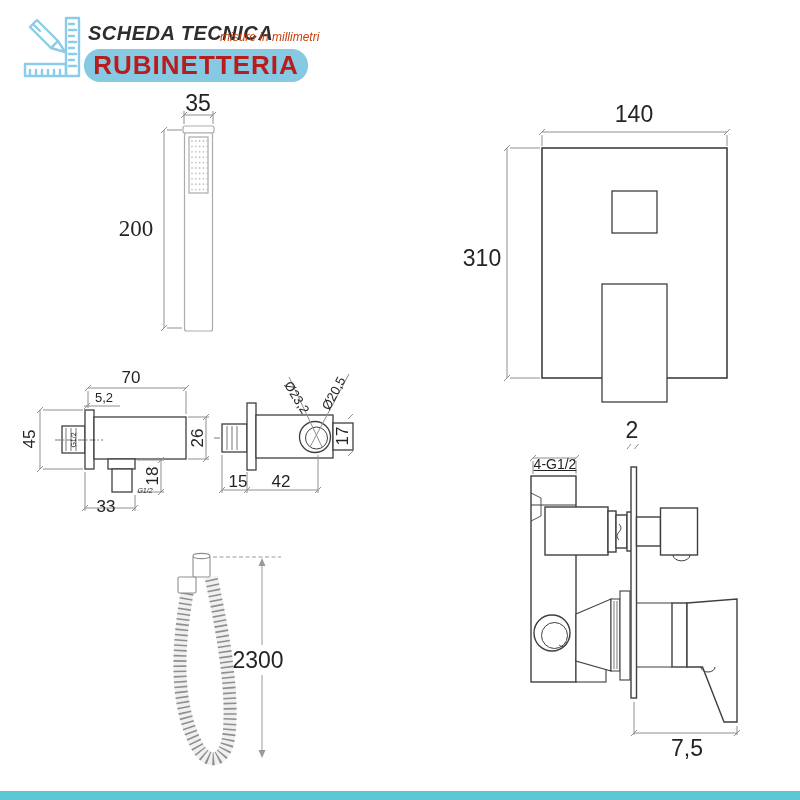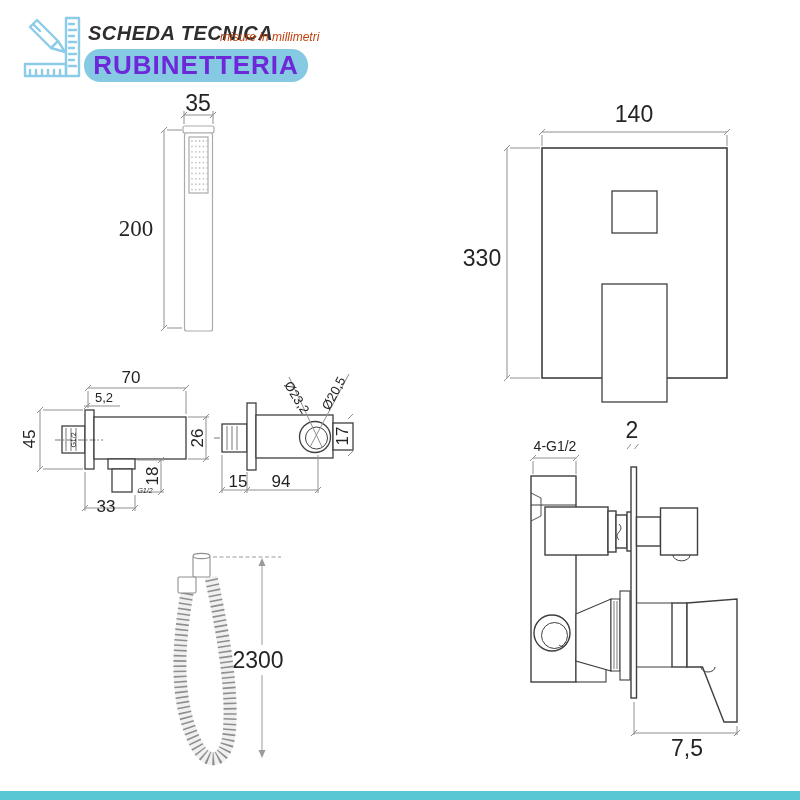--- a/index.html
+++ b/index.html
@@ -12,21 +12,21 @@
     position:absolute;left:88px;top:22px;font-size:20px;font-weight:bold;
     font-style:italic;color:#2e2e2e;letter-spacing:.5px;white-space:nowrap;
   }
   .hdr-sub{
     position:absolute;left:220px;top:30px;font-size:12px;font-style:italic;
     color:#c2410c;white-space:nowrap;
   }
   .hdr-bar{
     position:absolute;left:84px;top:49px;width:224px;height:33px;background:#85C9E3;
     display:flex;align-items:center;justify-content:center;
-    color:#6d28d9;font-size:26px;font-weight:bold;letter-spacing:1px;white-space:nowrap;border-radius:16px;
+    color:#b91c1c;font-size:26px;font-weight:bold;letter-spacing:1px;white-space:nowrap;border-radius:16px;
   }
   .logo{position:absolute;left:22px;top:14px;width:62px;height:68px;}
   .footer-strip{position:absolute;left:0;top:791px;width:800px;height:9px;background:#5AC7D5;}
   .art{position:absolute;left:0;top:0;}
   
   .dim{
     position:absolute;color:#242424;white-space:nowrap;line-height:1;
     transform:translate(-50%,-50%);font-weight:500;background:transparent;
   }
   .s23{font-size:23px;}
@@ -180,37 +180,37 @@
       <path d="M627,449 L631,444 M634.5,449 L638.5,444"></path>
       <path d="M533,458 H576 M530,461 L536,455 M573,461 L579,455 M533,461 V474 M576,461 V474"></path>
       <path d="M634,702 V735 M737,726 V735 M634,733 H737 M631,736 L637,730 M734,736 L740,730"></path>
     </g>
   </svg>
 
   <div class="dim s23" style="left:198px;top:103px;">35</div>
   <div class="dim s23" style="left:136px;top:228px;font-family:Liberation Serif, serif;">200</div>
 
   <div class="dim s23" style="left:634px;top:114px;">140</div>
-  <div class="dim s23" style="left:482px;top:258px;">330</div>
+  <div class="dim s23" style="left:482px;top:258px;">310</div>
 
   <div class="dim s17" style="left:131px;top:377px;">70</div>
   <div class="dim s13" style="left:104px;top:397px;">5,2</div>
   <div class="dim s17 rot" style="left:29px;top:439px;">45</div>
   <div class="dim s17 rot" style="left:197px;top:438px;">26</div>
   <div class="dim s17 rot" style="left:152px;top:476px;">18</div>
   <div class="dim s17" style="left:106px;top:506px;">33</div>
   <div class="dim s7 rot" style="left:73px;top:440px;">G1/2</div>
   <div class="dim s7 ital" style="left:145px;top:490px;">G1/2</div>
 
   <div class="dim s13 diagA" style="left:293px;top:379px;transform:rotate(58deg);">Ø23,2</div>
   <div class="dim s13 diagB" style="left:331px;top:399px;transform:rotate(-62deg);">Ø20,5</div>
   <div class="dim s17 rot" style="left:342px;top:436px;">17</div>
   <div class="dim s17" style="left:238px;top:481px;text-align:right;">15</div>
-  <div class="dim s17" style="left:281px;top:481px;">94</div>
+  <div class="dim s17" style="left:281px;top:481px;">42</div>
 
   <div class="dim s23" style="left:258px;top:660px;">2300</div>
 
   <div class="dim s23" style="left:632px;top:430px;">2</div>
-  <div class="dim s14" style="left:555px;top:446px;">4-G1/2</div>
+  <div class="dim s14" style="left:555px;top:464px;text-decoration:underline;">4-G1/2</div>
   <div class="dim s23" style="left:687px;top:748px;">7,5</div>
 
   <div class="footer-strip"></div>
 </div>
 
 </body></html>

